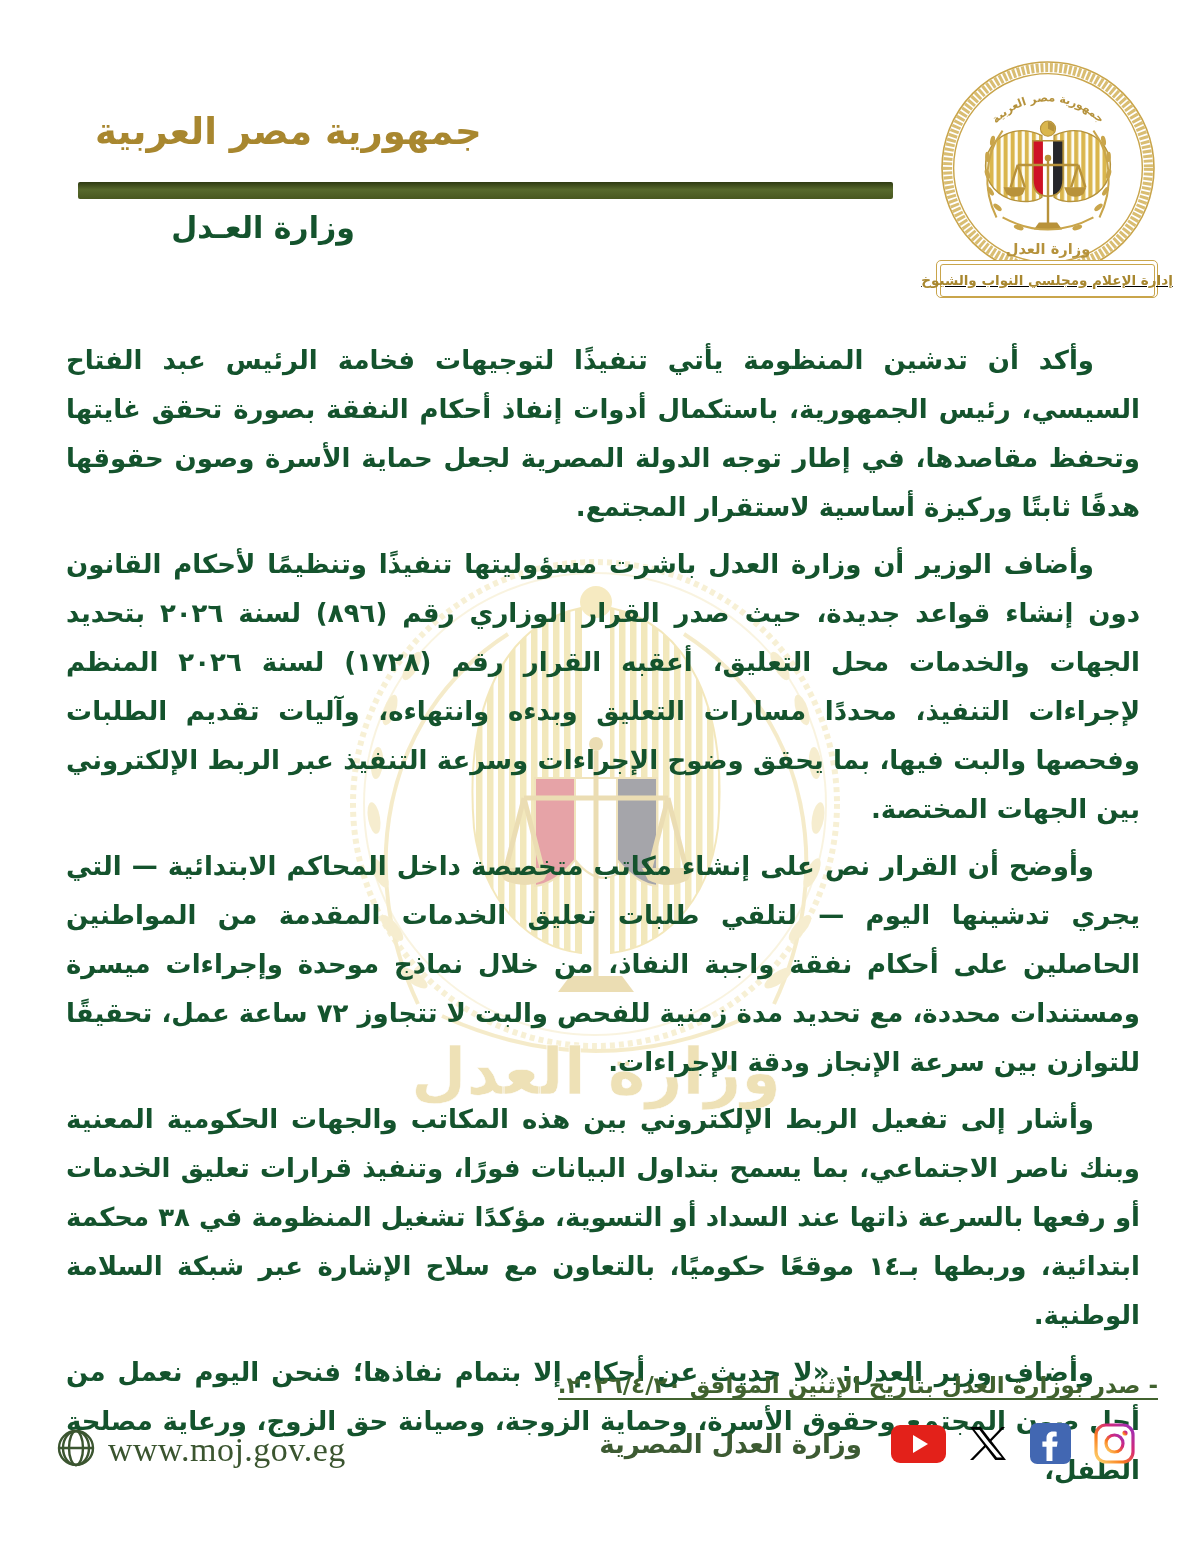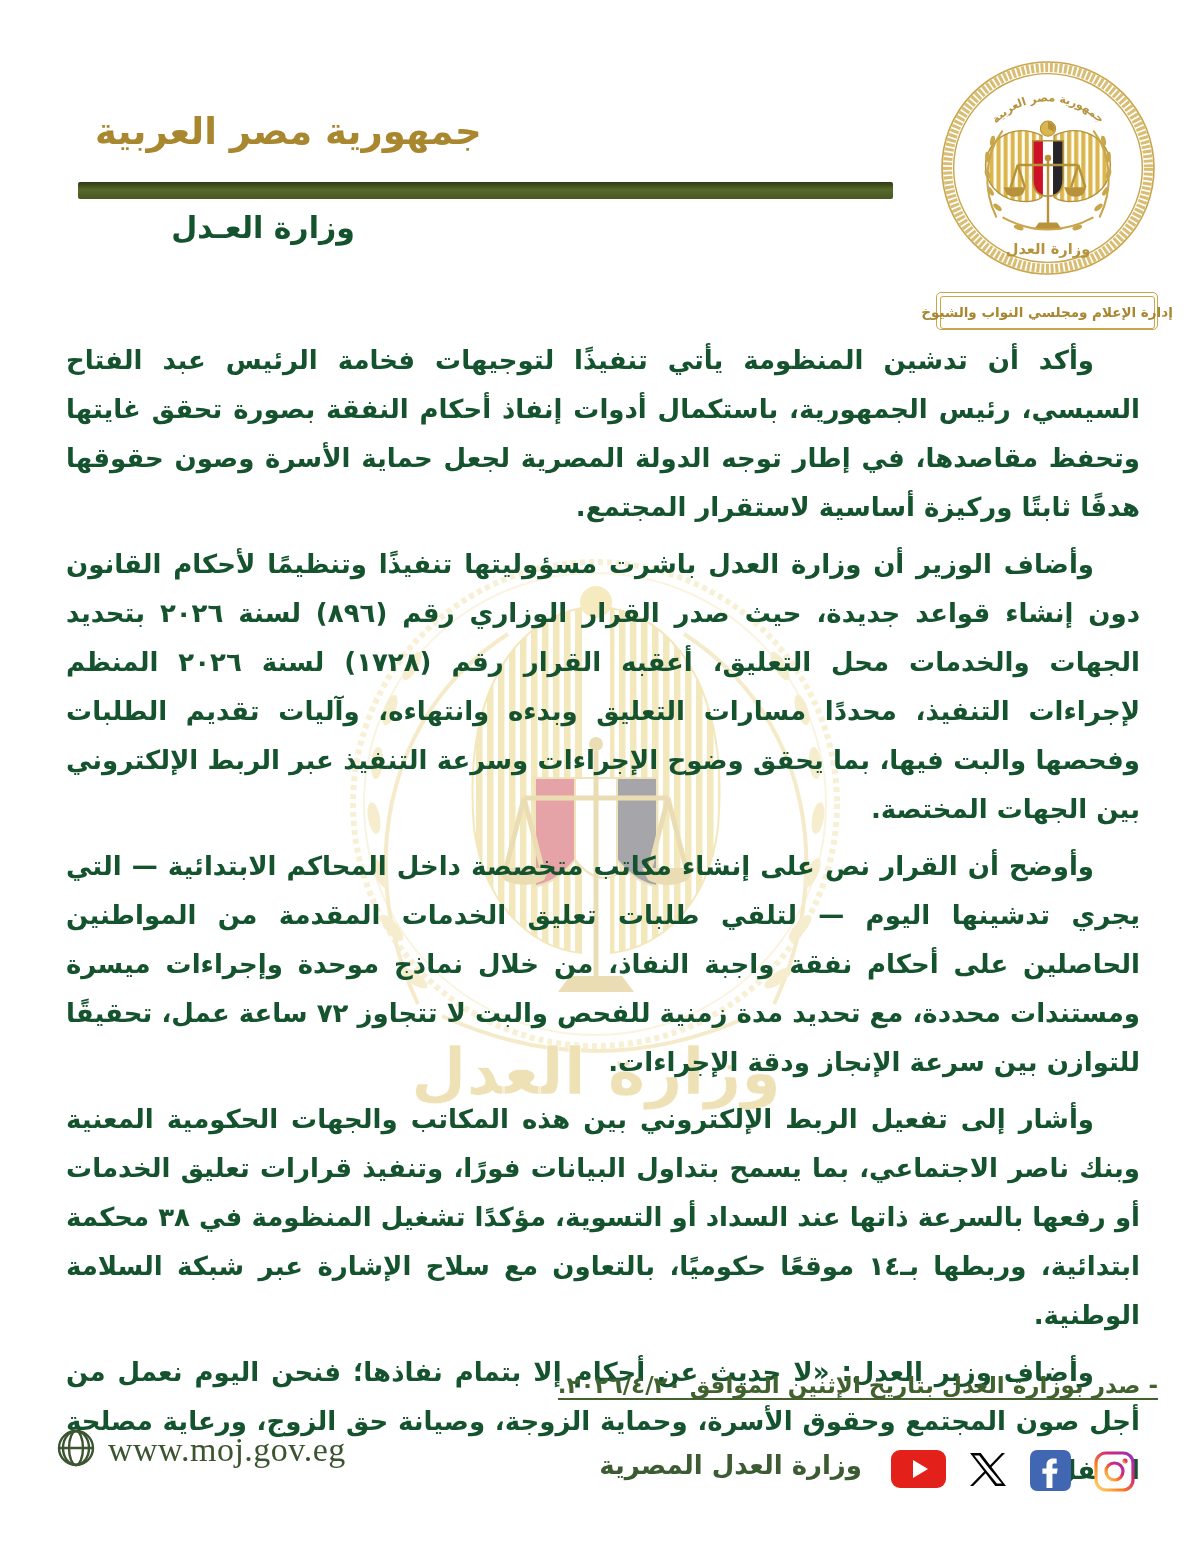--- a/index.html
+++ b/index.html
@@ -16,22 +16,22 @@
     position:absolute;left:78px;top:182px;width:815px;height:17px;
     background:linear-gradient(180deg,#2e3a12 0%,#57692c 45%,#48571f 100%);
     border-radius:2px;
   }
   .ministry-title{
     position:absolute;left:158px;top:210px;width:210px;text-align:center;direction:rtl;
     font-size:30px;font-weight:bold;color:#14532d;white-space:nowrap;
   }
   .seal{position:absolute;left:940px;top:60px;width:216px;height:216px;}
   .dept-banner{
-    position:absolute;left:936px;top:292px;width:222px;height:38px;
-    border:1.5px solid #c9a54b;border-radius:5px;padding:2.5px;box-sizing:border-box;background:#fff;
+    position:absolute;left:936px;top:260px;width:222px;height:38px;
+    border:1.5px solid #c9a54b;border-radius:5px;padding:2.5px;box-sizing:border-box;background:#fff;text-decoration:underline;
   }
   .dept-banner-inner{
     border:1px solid #c9a54b;border-radius:3px;height:100%;direction:rtl;
     display:flex;align-items:center;justify-content:center;
     font-size:13.5px;font-weight:bold;color:#a8872f;white-space:nowrap;
   }
   
   .watermark{position:absolute;left:322px;top:546px;width:548px;height:604px;opacity:.5;pointer-events:none;}
   
   .body-text{
@@ -42,21 +42,21 @@
   .body-text p:last-child{margin-bottom:0;}
   
   .dateline{
     position:absolute;right:42px;top:1372px;direction:rtl;white-space:nowrap;
     font-size:23px;font-weight:bold;color:#41622f;
     border-bottom:2.5px solid #41622f;
   }
   
   .footer-left{position:absolute;left:54px;top:1426px;display:flex;align-items:center;gap:10px;justify-content:flex-end;}
   .site-url{font-family:"Liberation Serif",serif;font-size:34px;color:#3b5530;letter-spacing:.5px;}
-  .footer-right{position:absolute;right:64px;top:1422px;display:flex;align-items:flex-start;gap:22px;direction:ltr;margin-top:28px;}
+  .footer-right{position:absolute;right:64px;top:1422px;display:flex;align-items:center;gap:22px;direction:ltr;}
   .account-name{direction:rtl;font-size:26px;font-weight:bold;color:#3d5b33;margin-right:7px;white-space:nowrap;}
   .icon-youtube{
     width:55px;height:38px;background:#e3211a;border-radius:9px;
     display:flex;align-items:center;justify-content:center;
   }
   .icon-youtube .tri{width:0;height:0;border-left:15px solid #fff;border-top:9px solid transparent;border-bottom:9px solid transparent;margin-left:4px;}
   .icon-x{width:40px;height:38px;display:flex;align-items:center;justify-content:center;}
   .icon-fb{width:41px;height:41px;}
   .icon-ig{width:43px;height:43px;}
 </style>

